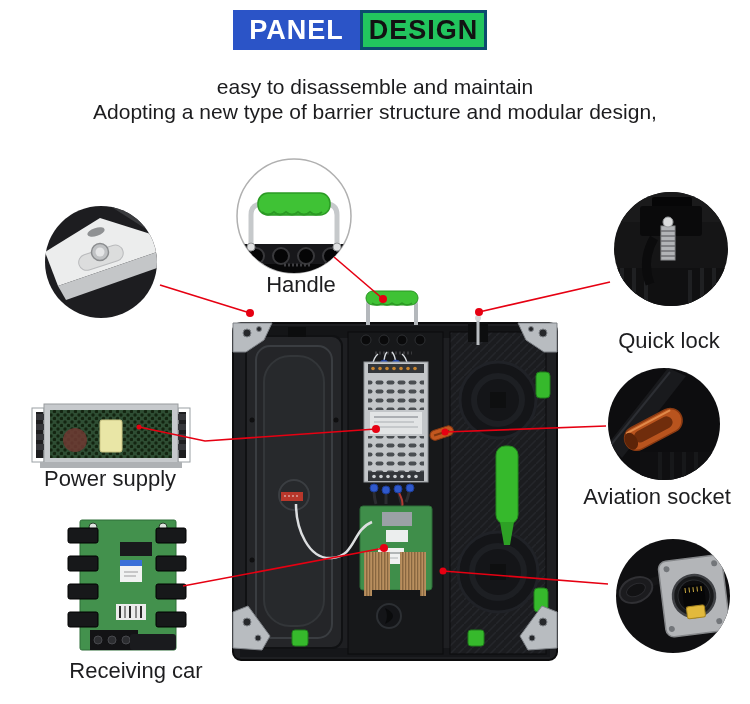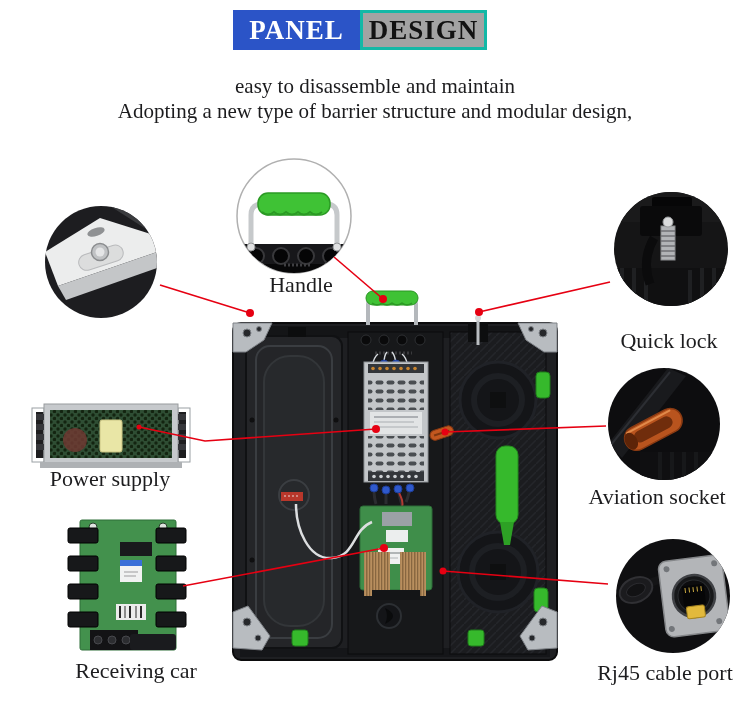--- a/index.html
+++ b/index.html
@@ -1,25 +1,25 @@
 <!DOCTYPE html>
 <html><head>
 <meta charset="utf-8">
 <style>
   html,body{margin:0;padding:0;background:#fff;}
   body{width:750px;height:704px;position:relative;overflow:hidden;
        font-family:"Liberation Sans","DejaVu Sans",sans-serif;}
-  .stage{position:absolute;inset:0;width:720px;height:704px;font-family:Liberation Serif, serif;}
+  .stage{position:absolute;inset:0;width:720px;height:704px;}
   
   .badge-row{position:absolute;top:10px;left:50%;transform:translateX(-50%);
              display:flex;z-index:5;}
   .badge{width:127px;height:40px;display:flex;align-items:center;justify-content:center;
          font-size:27px;font-weight:bold;letter-spacing:1px;box-sizing:border-box;}
   .badge-primary{background:#2b54c7;color:#ffffff;}
-  .badge-secondary{background:#a3a3a3;color:#121212;border:3px solid #14b8a6;}
+  .badge-secondary{background:#22c55e;color:#121212;border:3px solid #0c4a6e;}
   
   .subtitle{position:absolute;top:74px;left:0;width:750px;text-align:center;
             color:#1c1c1e;font-size:21px;line-height:25px;z-index:5;}
   
   .callout-label{position:absolute;transform:translateX(-50%);white-space:nowrap;
                  color:#1d1d1f;font-size:22px;z-index:6;}
   svg{position:absolute;top:0;left:0;}
 </style>
 </head>
 <body>
@@ -380,14 +380,13 @@
       <line x1="443" y1="571" x2="608" y2="584"></line>
       <circle cx="443" cy="571" r="3.5" stroke="none"></circle>
     </g>
   </svg>
 
   <div class="callout-label" style="left:301px;top:272px;">Handle</div>
   <div class="callout-label" style="left:669px;top:310px;margin-top:18px;">Quick lock</div>
   <div class="callout-label" style="left:110px;top:466px;">Power supply</div>
   <div class="callout-label" style="left:657px;top:484px;">Aviation socket</div>
   <div class="callout-label" style="left:136px;top:658px;">Receiving car</div>
-  <div class="callout-label" style="left:665px;top:660px;">Rj45 cable port</div>
 </div>
 
 </body></html>

